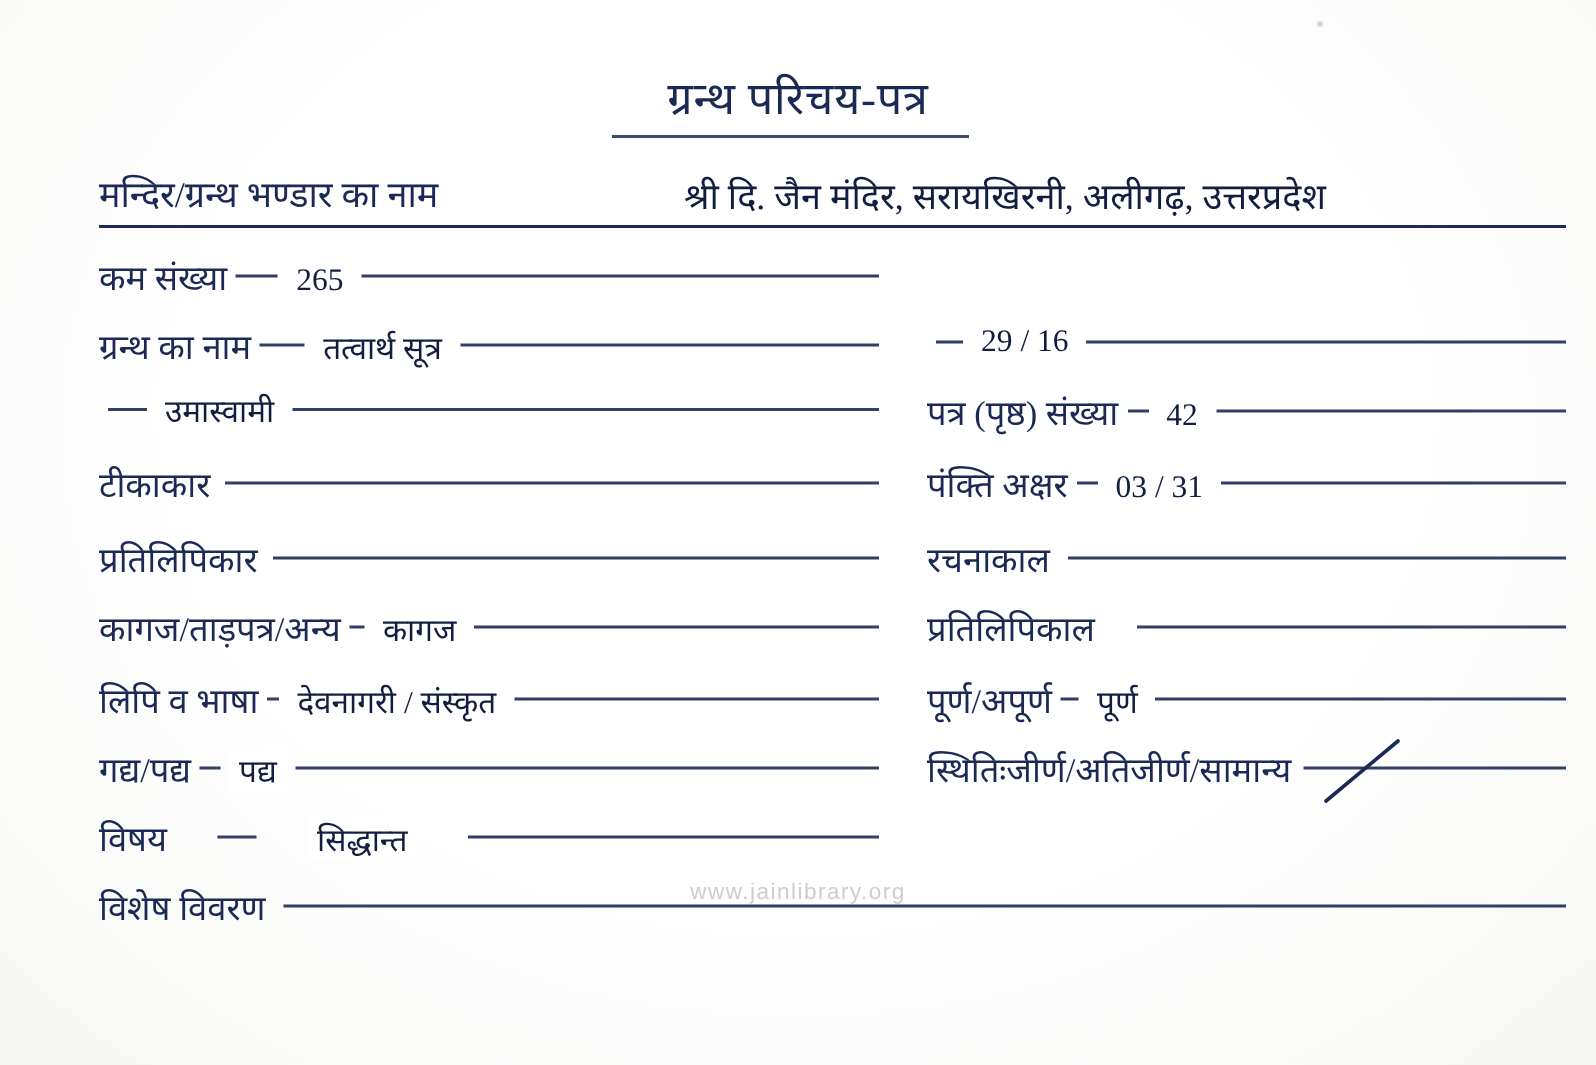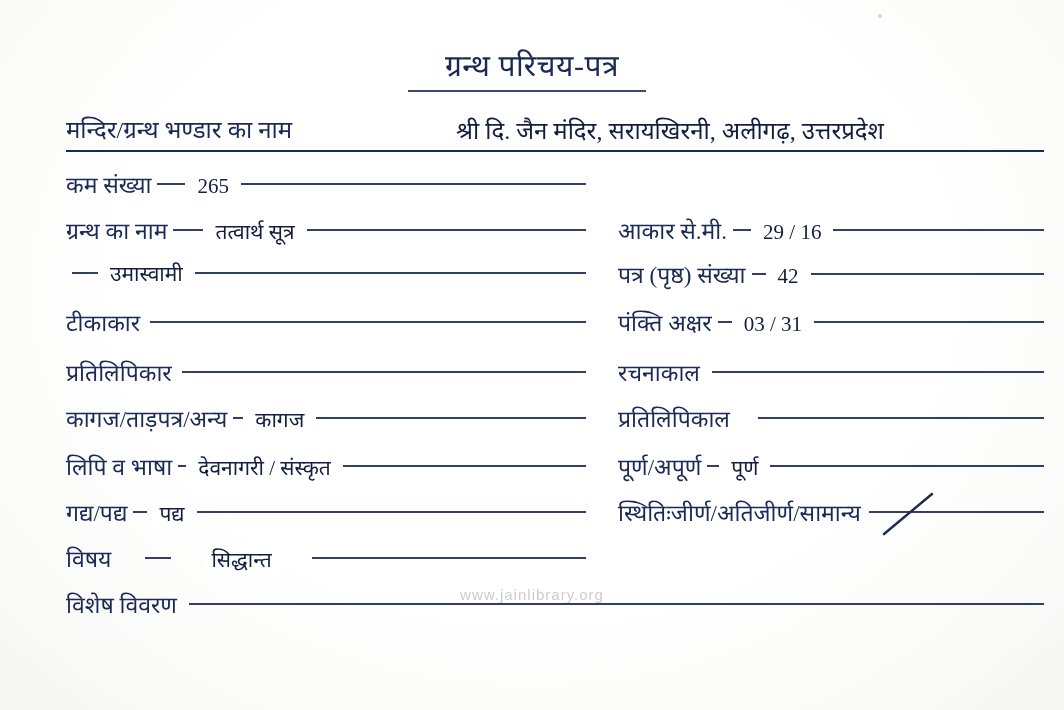--- a/index.html
+++ b/index.html
@@ -205,21 +205,20 @@
   </div>
 
   <div class="row" style="top:588px; left:66px; width:978px;">
     <span class="lbl">विशेष विवरण</span>
     <span class="rule" style="flex:1;margin-left:12px;"></span>
 
   </div>
 
 
   <div class="row" style="top:214px; left:618px; width:426px;">
-    <span class="lbl">आकार से.मी.</span>
     <span class="rule" style="width:18px;margin:0 6px;"></span>
     <span class="val">29 / 16</span>
     <span class="rule" style="flex:1;margin-left:6px;"></span>
   </div>
 
   <div class="row" style="top:258px; left:618px; width:426px;">
     <span class="lbl">पत्र (पृष्ठ) संख्या</span>
     <span class="rule" style="width:14px;margin:0 6px;"></span>
     <span class="val">42</span>
     <span class="rule" style="flex:1;margin-left:6px;"></span>

